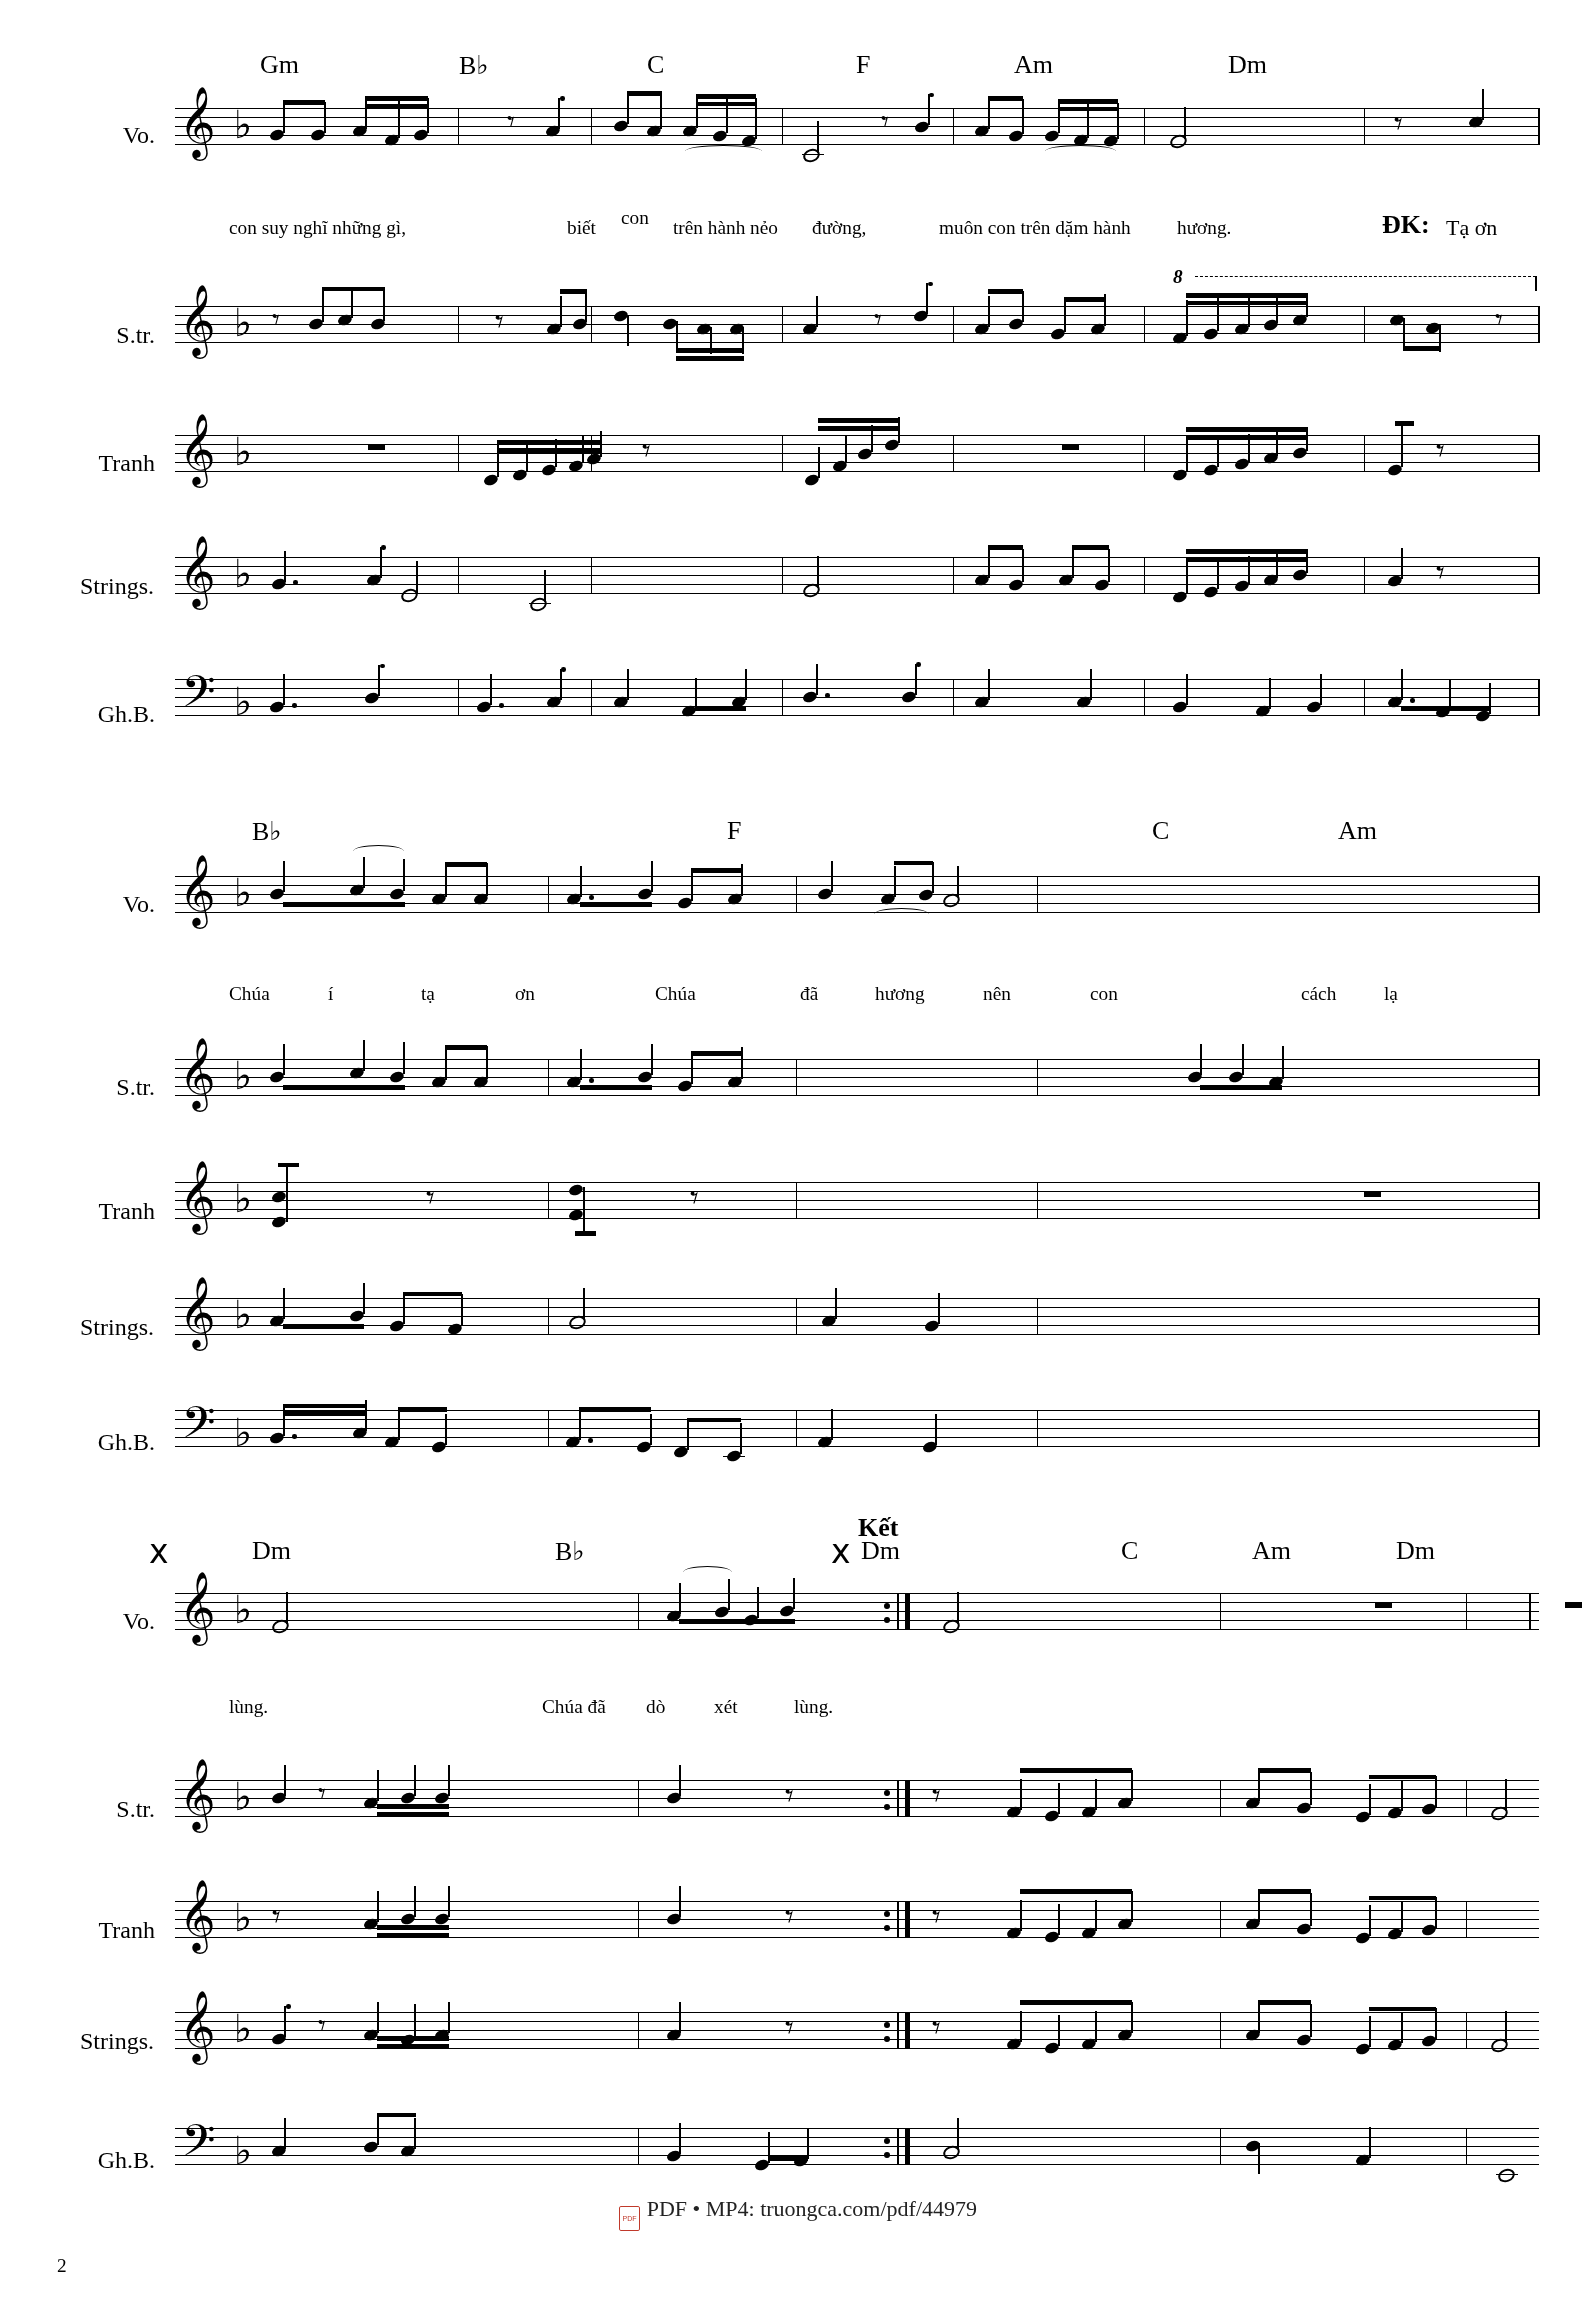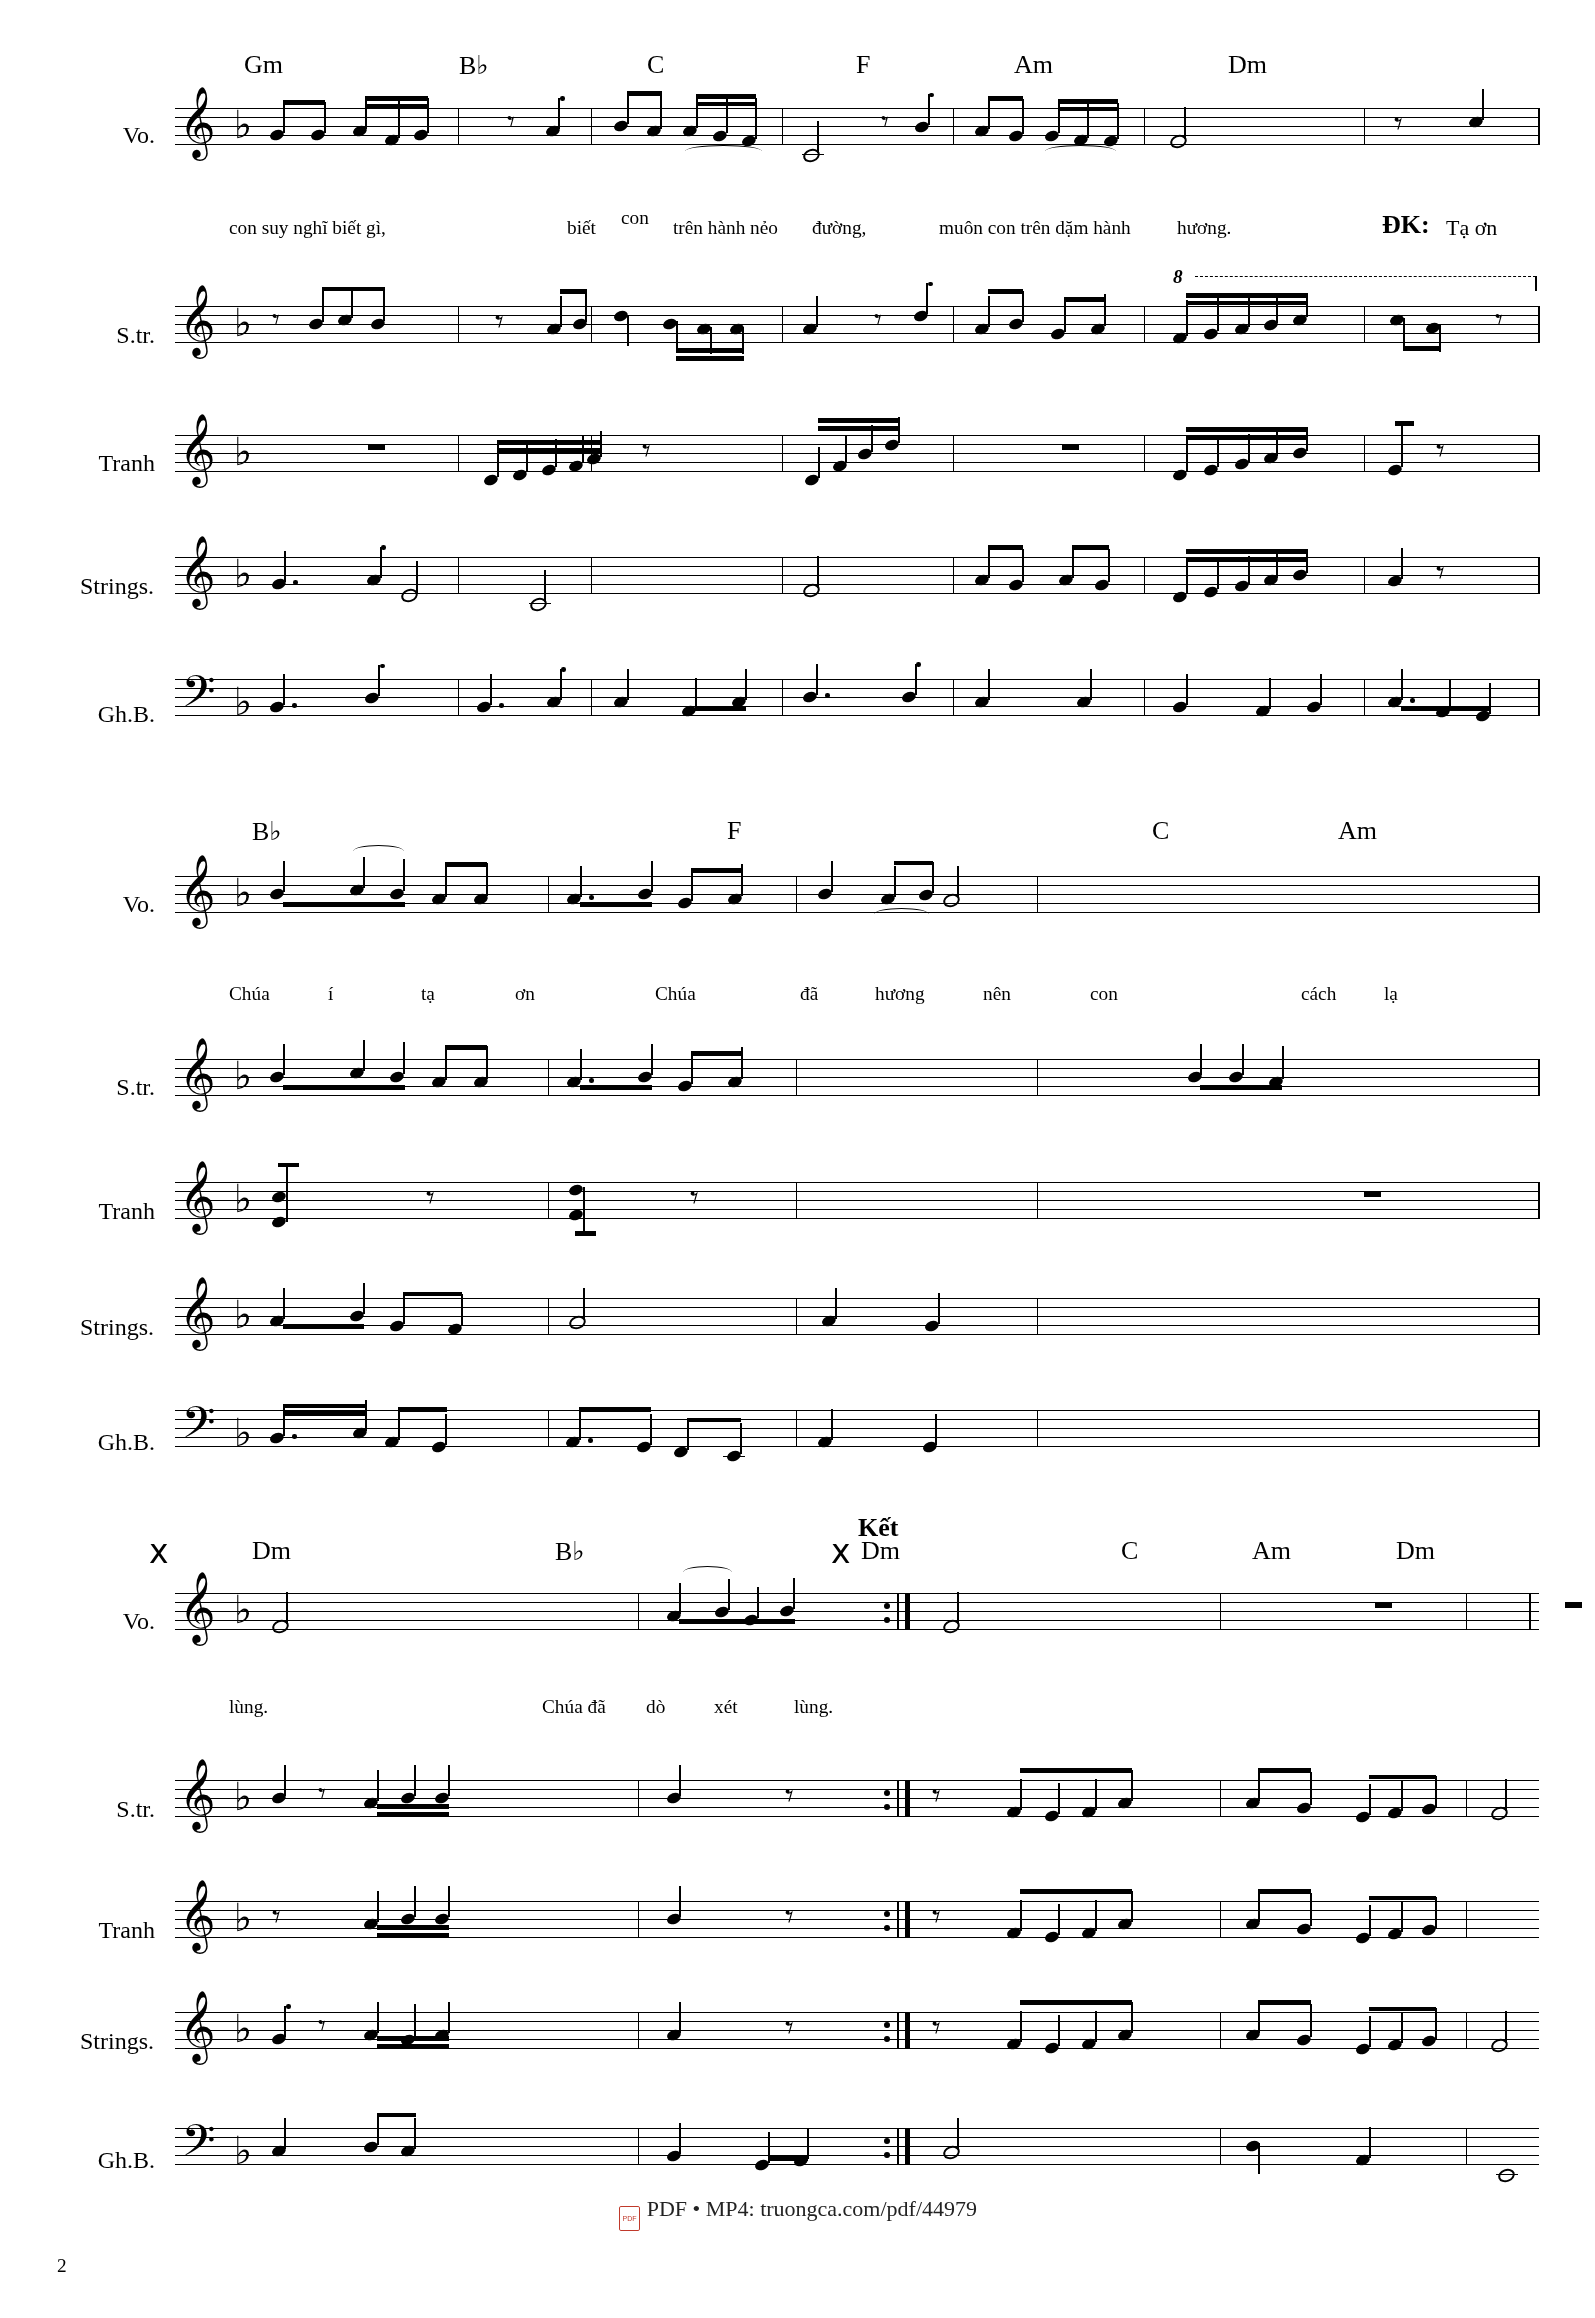--- a/index.html
+++ b/index.html
@@ -63,21 +63,21 @@
            margin-right:6.4px;font-family:"Liberation Sans",sans-serif;}
   .pageno{position:absolute;left:57px;bottom:42px;font-size:19.3px;}
 </style>
 </head>
 <body>
 
 <div class="page">
 
   <div class="system" style="top:0;height:759px;">
 
-    <div class="chord" style="left:244px;top:50px;">Gm</div>
+    <div class="chord" style="left:260px;top:50px;">Gm</div>
     <div class="chord" style="left:459px;top:50px;">B♭</div>
     <div class="chord" style="left:647px;top:50px;">C</div>
     <div class="chord" style="left:856px;top:50px;">F</div>
     <div class="chord" style="left:1014px;top:50px;">Am</div>
     <div class="chord" style="left:1228px;top:50px;">Dm</div>
 
     <div class="stafflabel" style="left:39px;top:122px;width:116px;">Vo.</div>
     <div class="staff" style="left:175px;top:108px;width:1364px;height:37px;">
       <div class="line"></div>
         <div class="line"></div>
@@ -152,21 +152,21 @@
       <div class="nh open" style="left:995px;top:27px;"></div>
         <div class="stem" style="left:1009px;top:-1.3px;height:32px;"></div>
       <div class="barline" style="left:1189px;top:0;height:37px;"></div>
 
       <div class="rest-q" style="left:1219px;top:-1.3px;">𝄾</div>
       <div class="nh" style="left:1294px;top:9px;"></div>
         <div class="stem" style="left:1307px;top:-19.3px;height:31px;"></div>
       <div class="endbar-thin" style="left:1363px;top:0;height:37px;"></div>
     </div>
 
-    <div class="lyric" style="left:229px;top:217px;">con suy nghĩ biết gì,</div>
+    <div class="lyric" style="left:229px;top:217px;">con suy nghĩ những gì,</div>
     <div class="lyric" style="left:567px;top:217px;">biết</div>
     <div class="lyric" style="left:621px;top:207px;">con</div>
     <div class="lyric" style="left:673px;top:217px;">trên hành nẻo</div>
     <div class="lyric" style="left:812px;top:217px;">đường,</div>
     <div class="lyric" style="left:939px;top:217px;">muôn con trên dặm hành</div>
     <div class="lyric" style="left:1177px;top:217px;">hương.</div>
     <div class="marker" style="left:1382px;top:210px;">ĐK:</div>
     <div class="lyric" style="left:1446px;top:215px;font-size:22px;">Tạ ơn</div>
 
     <div class="stafflabel" style="left:39px;top:322px;width:116px;">S.tr.</div>

